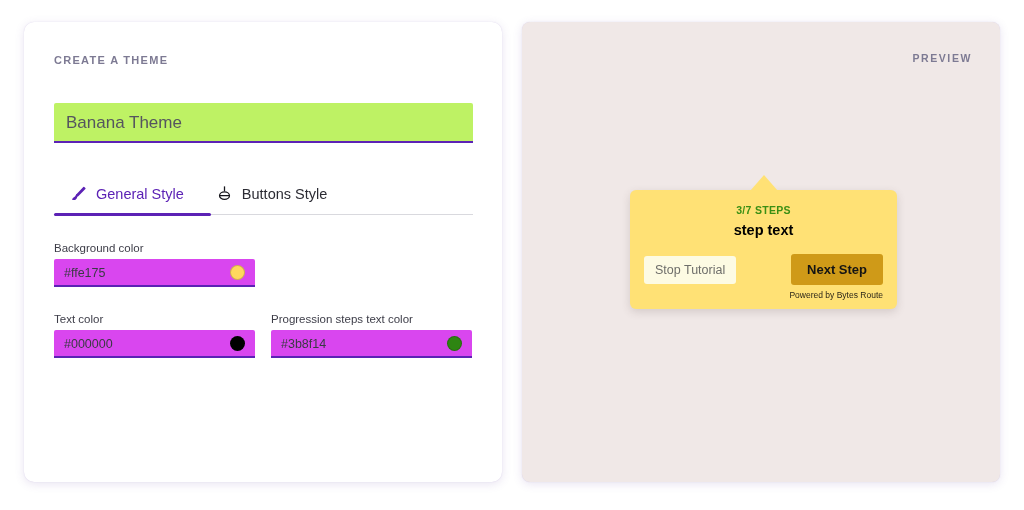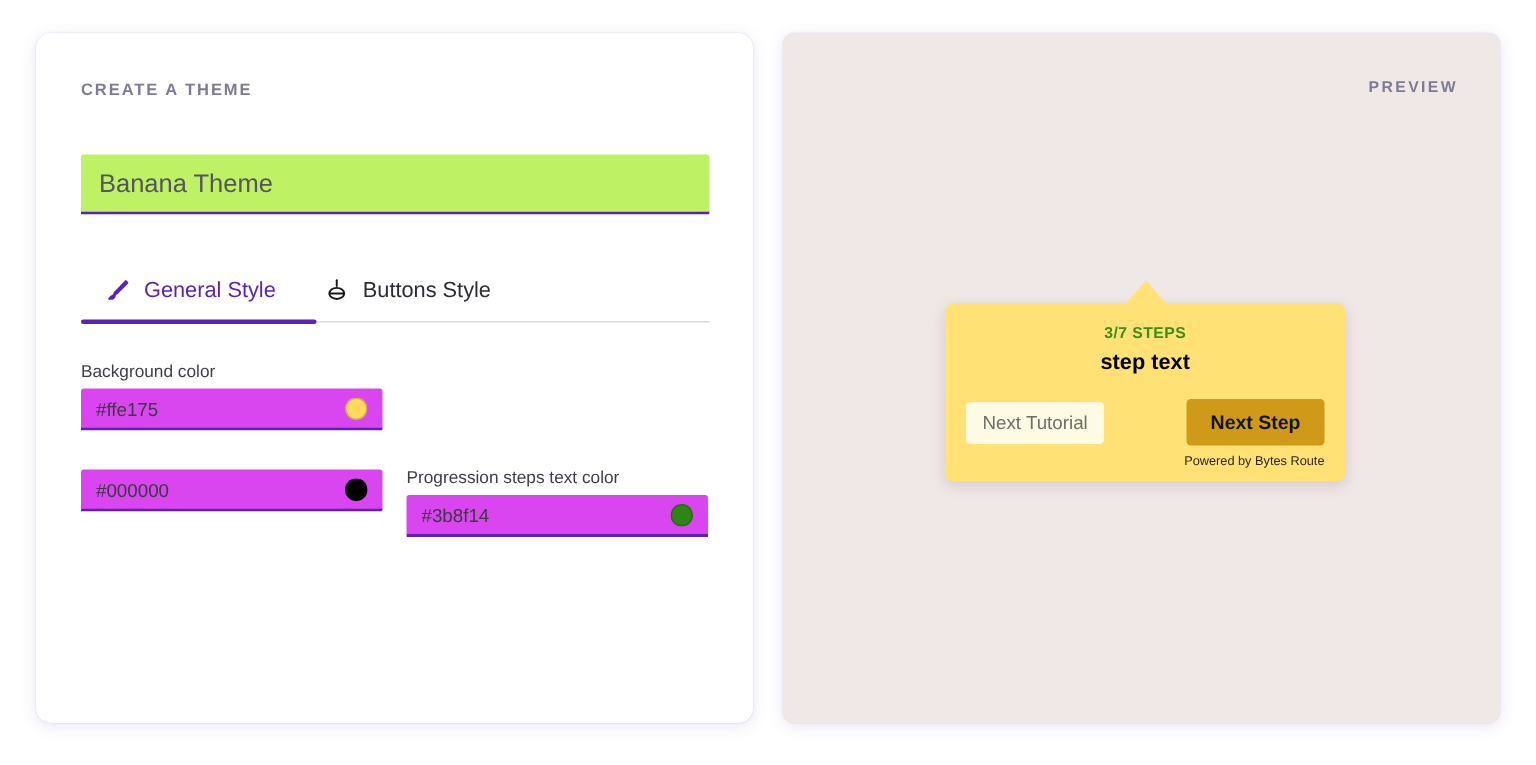--- a/index.html
+++ b/index.html
@@ -173,21 +173,21 @@
     font-size: 10.5px;
     letter-spacing: 1.6px;
     font-weight: 700;
     color: #7d7a93;
   }
 
   
   .tooltip {
     position: absolute;
     left: 108px;
-    top: 180px;
+    top: 168px;
     width: 267px;
     background: #ffe175;
     border-radius: 6px;
     box-shadow: 0 3px 9px rgba(80, 60, 60, 0.17);
     padding: 14px 14px 9px 14px;
     box-sizing: border-box;
   }
   .tooltip-arrow {
     position: absolute;
     top: -15px;
@@ -294,20 +294,21 @@
           <div class="color-input-wrap">
             <input class="color-input" type="text" value="#ffe175" style="">
             <span class="swatch" id="swatch-0" style="background: rgb(255, 216, 94);"></span>
           </div>
         </div>
       </div>
 
       <div class="field-row">
 
         <div class="field">
+          <span class="field-label">Text color</span>
           <div class="color-input-wrap">
             <input class="color-input" type="text" value="#000000" style="">
             <span class="swatch" id="swatch-1" style="background: rgb(0, 0, 0);"></span>
           </div>
         </div>
 
         <div class="field">
           <span class="field-label">Progression steps text color</span>
           <div class="color-input-wrap">
             <input class="color-input" type="text" value="#3b8f14" style="">
@@ -326,21 +327,21 @@
     <div class="preview-label">PREVIEW</div>
 
     <div class="tooltip" style="background: rgb(255, 225, 117);">
       <div class="tooltip-arrow" style="border-bottom-color: rgb(255, 225, 117);"></div>
 
       <div class="steps-counter" style="color: rgb(59, 143, 20);">3/7 STEPS</div>
 
       <div class="step-text" style="color: rgb(0, 0, 0);">step text</div>
 
       <div class="tooltip-buttons">
-        <button class="btn-stop" style="background: rgb(253, 251, 227);">Next Tutorial</button>
+        <button class="btn-stop" style="background: rgb(253, 251, 227);">Stop Tutorial</button>
         <button class="btn-next" style="background: rgb(207, 154, 24);">Next Step</button>
       </div>
 
       <div class="powered-by">Powered by Bytes Route</div>
     </div>
 
   </div>
 
 </div>
 

